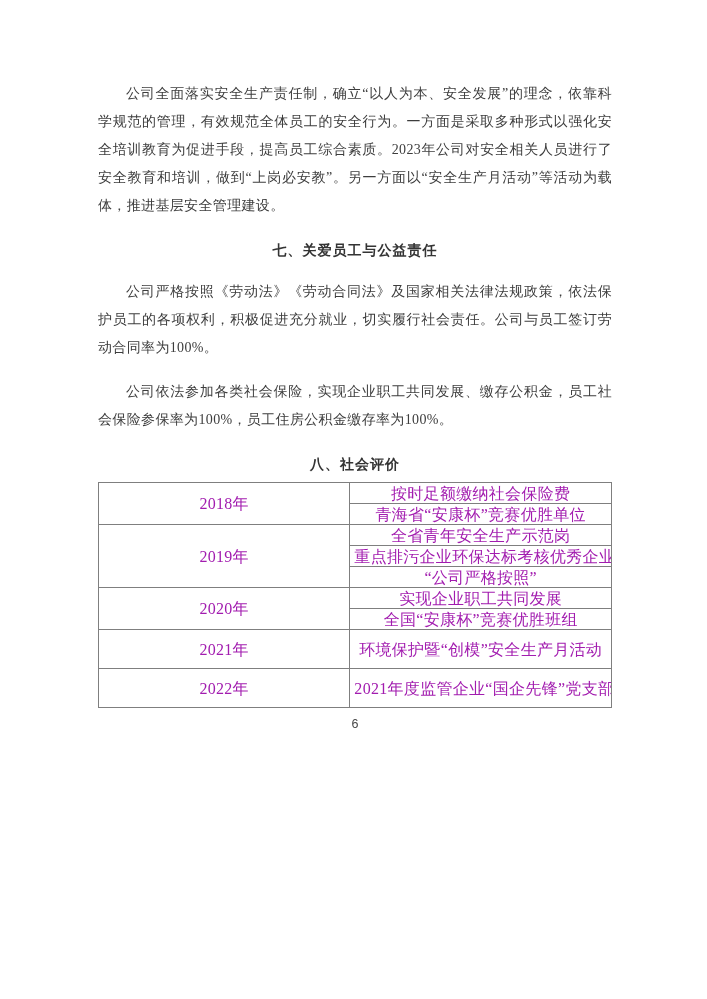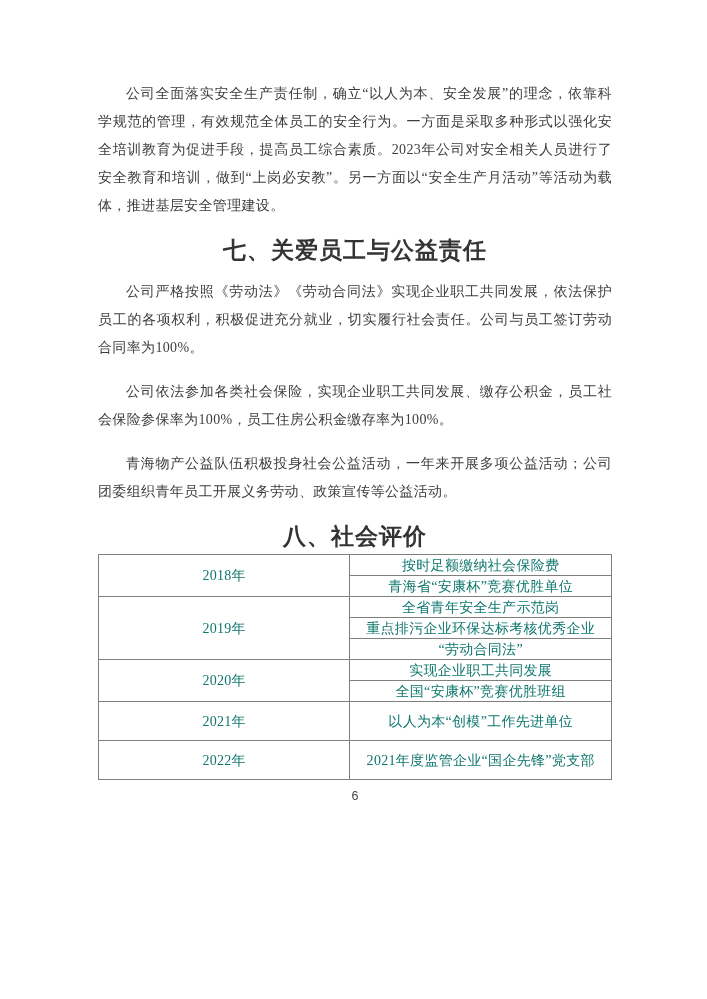--- a/index.html
+++ b/index.html
@@ -23,40 +23,40 @@
     margin: 0 0 16px 0;
     font-size: 14px;
     line-height: 28px;
     letter-spacing: 0.35px;
     text-align: justify;
     text-indent: 2em;
   }
   h2.section-heading {
     margin: 2px 0 14px 0;
     font-family: "Liberation Sans", "DejaVu Sans", sans-serif;
-    font-size: 23px;
+    font-size: 14px;
     font-weight: 700;
     color: #343434;
     text-align: center;
     line-height: 28px;
     letter-spacing: 1px;
   }
   h2.section-heading.tight {
     margin-bottom: 4px;
   }
   p.body-para.pre-table {
     margin-bottom: 2px;
   }
   table.awards-table {
     width: 514px;
     border-collapse: collapse;
     table-layout: fixed;
     margin: 0;
-    font-size: 14px;
-    color: #0f766e;
+    font-size: 16px;
+    color: #a21caf;
   }
   table.awards-table col.year-col  { width: 49%; }
   table.awards-table col.award-col { width: 51%; }
   table.awards-table td {
     border: 1px solid #7f7f7f;
     text-align: center;
     vertical-align: middle;
     padding: 0 4px;
     height: 20px;
     line-height: 19px;
@@ -77,26 +77,25 @@
 </style>
 </head>
 <body>
 
 <div class="page">
 
   <p class="body-para">公司全面落实安全生产责任制，确立“以人为本、安全发展”的理念，依靠科学规范的管理，有效规范全体员工的安全行为。一方面是采取多种形式以强化安全培训教育为促进手段，提高员工综合素质。2023年公司对安全相关人员进行了安全教育和培训，做到“上岗必安教”。另一方面以“安全生产月活动”等活动为载体，推进基层安全管理建设。</p>
 
   <h2 class="section-heading">七、关爱员工与公益责任</h2>
 
-  <p class="body-para">公司严格按照《劳动法》《劳动合同法》实现企业职工共同发展，依法保护员工的各项权利，积极促进充分就业，切实履行社会责任。公司与员工签订劳动合同率为100%。</p>
+  <p class="body-para">公司严格按照《劳动法》《劳动合同法》及国家相关法律法规政策，依法保护员工的各项权利，积极促进充分就业，切实履行社会责任。公司与员工签订劳动合同率为100%。</p>
 
 
   <p class="body-para">公司依法参加各类社会保险，实现企业职工共同发展、缴存公积金，员工社会保险参保率为100%，员工住房公积金缴存率为100%。</p>
 
-  <p class="body-para">青海物产公益队伍积极投身社会公益活动，一年来开展多项公益活动；公司团委组织青年员工开展义务劳动、政策宣传等公益活动。</p>
 
   <h2 class="section-heading tight">八、社会评价</h2>
 
 
   <table class="awards-table">
     <colgroup>
       <col class="year-col">
       <col class="award-col">
     </colgroup>
     <tbody>
@@ -108,32 +107,32 @@
         <td>青海省“安康杯”竞赛优胜单位</td>
       </tr>
       <tr>
         <td rowspan="3">2019年</td>
         <td>全省青年安全生产示范岗</td>
       </tr>
       <tr>
         <td>重点排污企业环保达标考核优秀企业</td>
       </tr>
       <tr>
-        <td>“劳动合同法”</td>
+        <td>“公司严格按照”</td>
       </tr>
       <tr>
         <td rowspan="2">2020年</td>
         <td>实现企业职工共同发展</td>
       </tr>
       <tr>
         <td>全国“安康杯”竞赛优胜班组</td>
       </tr>
       <tr class="tall">
         <td>2021年</td>
-        <td>以人为本“创模”工作先进单位</td>
+        <td>环境保护暨“创模”安全生产月活动</td>
       </tr>
       <tr class="tall">
         <td>2022年</td>
         <td>2021年度监管企业“国企先锋”党支部</td>
       </tr>
     </tbody>
   </table>
 
   <div class="page-footer">6</div>
 

